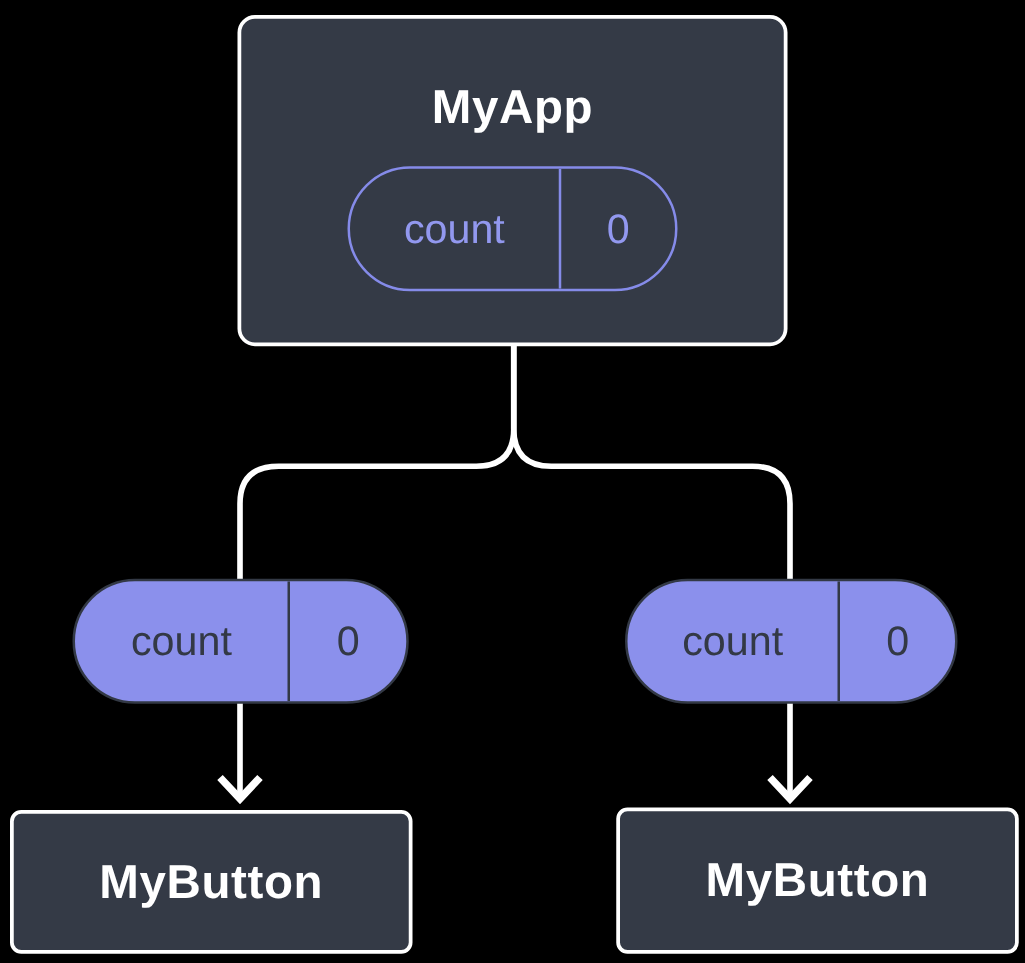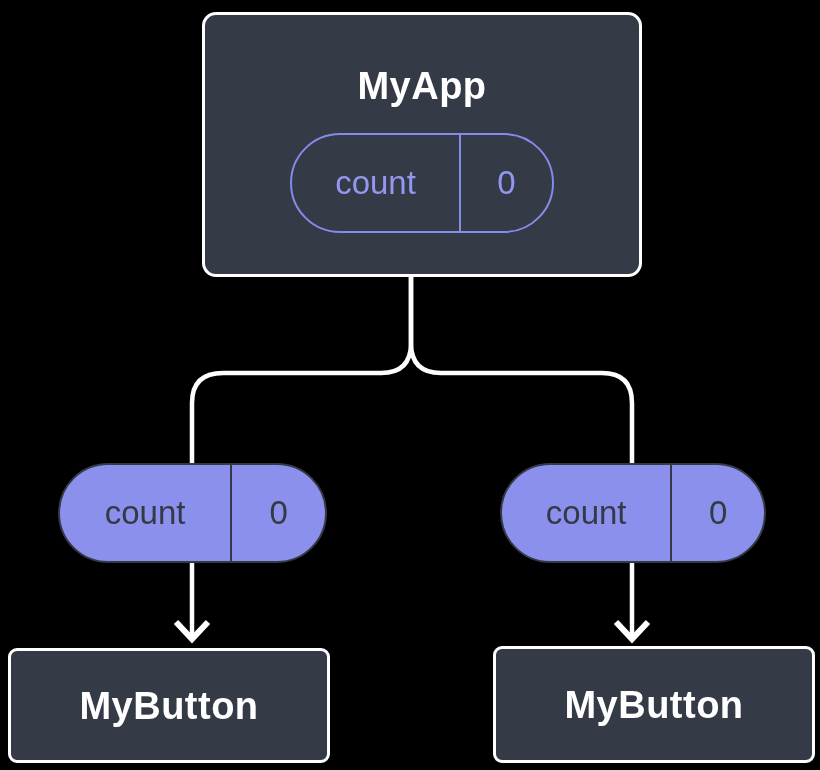--- a/index.html
+++ b/index.html
@@ -39,21 +39,21 @@
   .node {
     position: absolute;
     background: var(--node-fill);
     border: 3.5px solid var(--node-border);
     z-index: 1;
     display: flex;
     align-items: center;
     justify-content: center;
   }
   .node-root {
-    left: 202px; top: 12px;
+    left: 190px; top: 12px;
     width: 440px; height: 265px;
     border-radius: 14px;
     flex-direction: column;
     justify-content: flex-start;
     padding-top: 46px;
   }
   .node-title {
     color: #ffffff;
     font-size: 38px;
     font-weight: 700;

